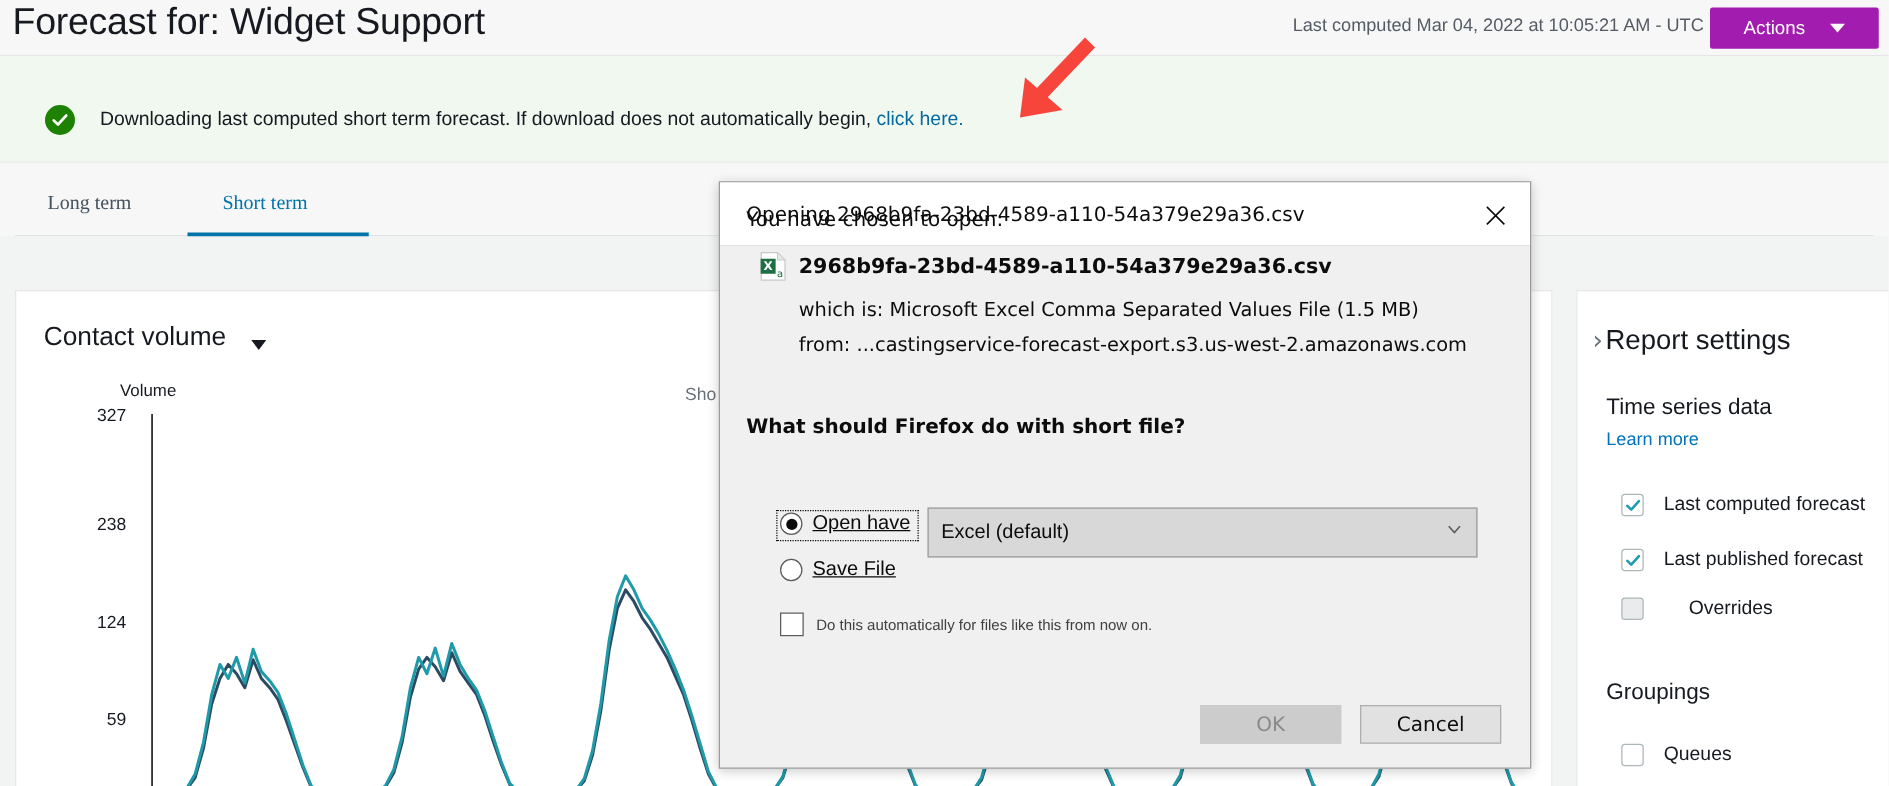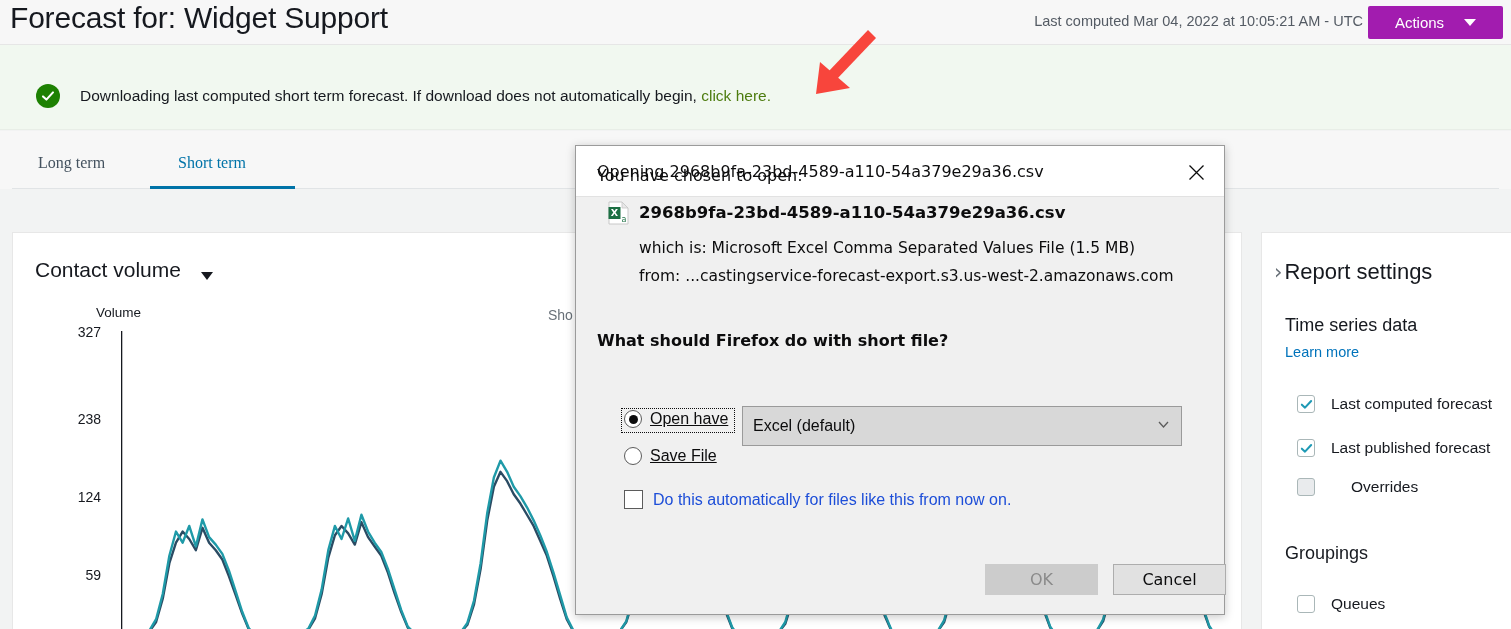--- a/index.html
+++ b/index.html
@@ -68,21 +68,21 @@
     background: #1d8102;
     display: flex; align-items: center; justify-content: center;
   }
   .flash-icon svg { display:block; }
   .flash-text {
     position: absolute; left: 80px; top: 87px;
     font-size: 15.5px; color: #16191f;
     white-space: nowrap;
   }
   .flash-link {
-    color: #4d7c0f; text-decoration: none; cursor: pointer; text-align: right;
+    color: #0369a1; text-decoration: none; cursor: pointer; text-align: right;
   }
 
   
   .annot-arrow {
     position: absolute; left: 806px; top: 22px;
     width: 80px; height: 80px;
     pointer-events: none;
   }
 
   
@@ -307,29 +307,28 @@
   .ff-check-row {
     position: absolute; left: 624px; top: 490px;
     display: flex; align-items: center; gap: 10px;
     cursor: pointer;
   }
   .ff-checkbox {
     width: 19px; height: 19px;
     border: 1px solid #5b5b5b; background: #ffffff;
     flex: 0 0 auto;
   }
-  .ff-check-label { font-size: 16px; color: #1d4ed8; white-space: nowrap; }
+  .ff-check-label { font-size: 12px; color: #404040; white-space: nowrap; }
   .ff-btn {
     position: absolute; top: 564px;
     height: 31px; width: 113px;
     border: 1px solid #adadad;
     font-size: 16px;
     font-family: "DejaVu Sans", sans-serif;
     cursor: pointer;
-    margin-left: 25px;
   }
   .ff-btn.ok {
     left: 960px; background: #cccccc; color: #8a8a8a;
     border-color: #cccccc; cursor: default;
   }
   .ff-btn.cancel {
     left: 1088px; background: #e1e1e1; color: #0c0c0d;
   }
 </style>
 </head>

